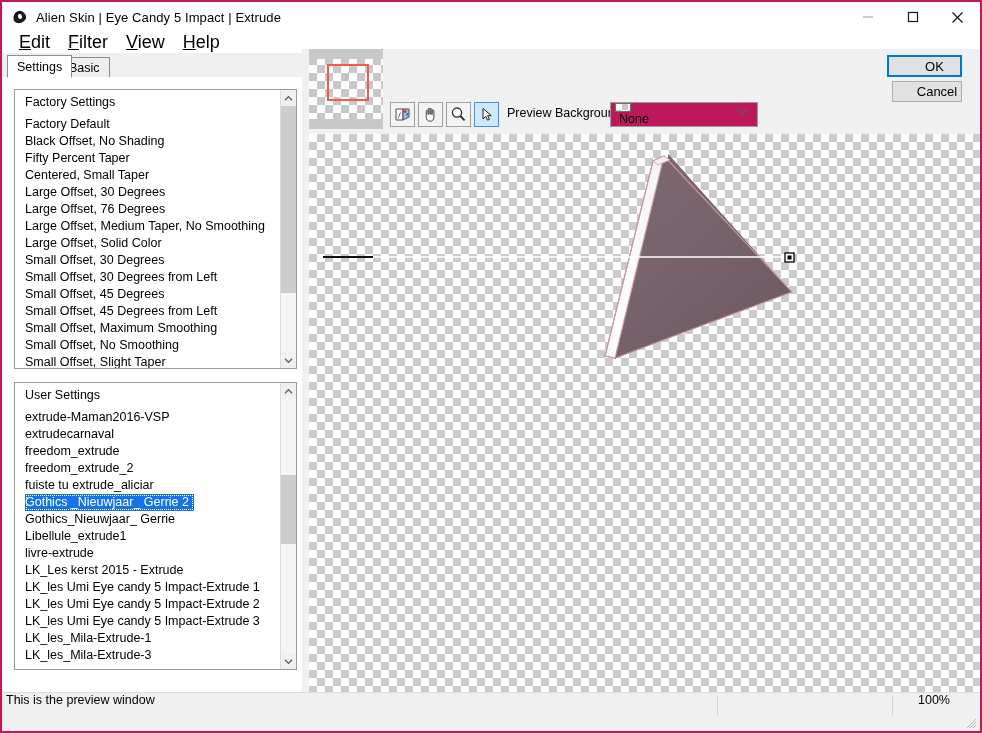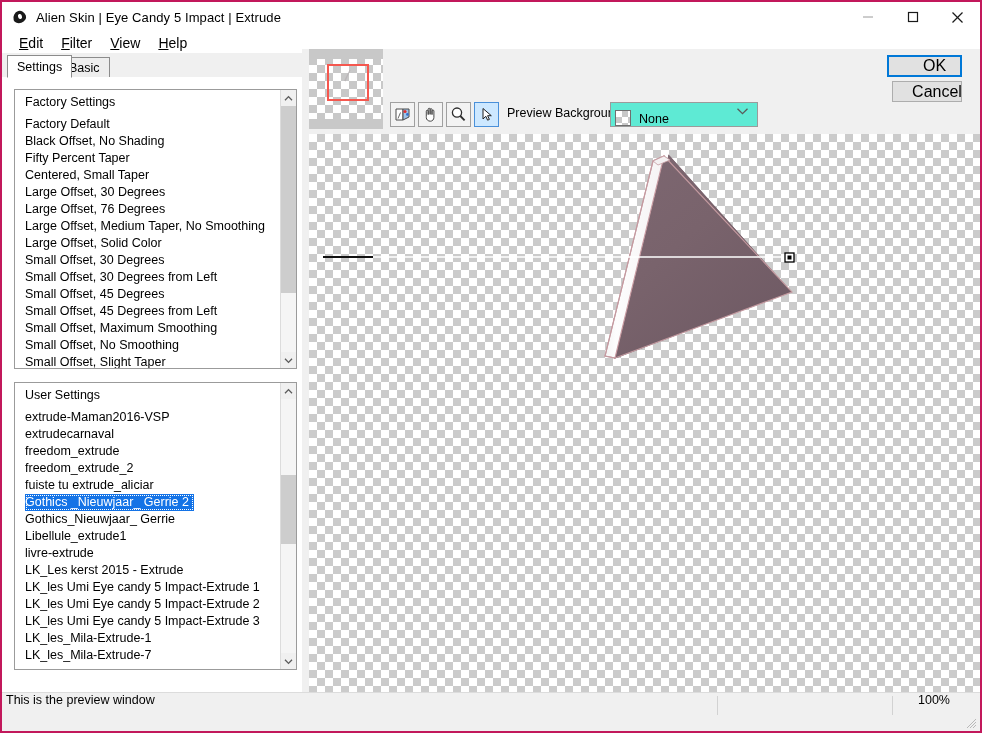--- a/index.html
+++ b/index.html
@@ -82,21 +82,21 @@
     left: 0; top: 30px;
     width: 978px;
     height: 21px;
     background: #ffffff;
     display: flex;
     align-items: center;
     padding-left: 8px;
     box-sizing: border-box;
   }
   .menu-item {
-    font-size: 14px;
+    font-size: 18px;
     color: #000;
     padding: 2px 9px;
     white-space: nowrap;
   }
   .menu-item .acc {
     text-decoration: underline;
   }
 
   
   .tabstrip {
@@ -235,21 +235,21 @@
     left: 0;
     width: 15px;
     background: #cdcdcd;
   }
 
   
   .btn {
     box-sizing: border-box;
     background: #e1e1e1;
     border: 1px solid #adadad;
-    font-size: 16px;
+    font-size: 13px;
     color: #000;
     display: flex;
     align-items: center;
     justify-content: center;
     font-family: "Liberation Sans", sans-serif;
     padding-left: 20px;
   }
 
   #ok-button {
     position: absolute; right: 18px; top: 53px;
@@ -338,23 +338,24 @@
     font-size: 12.5px;
     color: #000;
     white-space: nowrap;
   }
   #preview-background-select {
     position: absolute;
     left: 308px; top: 0px;
     width: 148px; height: 25px;
     box-sizing: border-box;
     border: 1px solid #9b9b9b;
-    background: #5eead4;
-    display: flex;
-    align-items: flex-end;
+    background: #be185d;
+    display: flex;
+    align-items: flex-start;
+    flex-direction: column;
   }
   .pb-swatch {
     width: 16px; height: 16px;
     margin-left: 4px;
     box-sizing: border-box;
     border: 1px solid #6f6f6f;
     background-image:
       linear-gradient(45deg, #c8c8c8 25%, transparent 25%, transparent 75%, #c8c8c8 75%),
       linear-gradient(45deg, #c8c8c8 25%, transparent 25%, transparent 75%, #c8c8c8 75%);
     background-size: 12px 12px;
@@ -530,21 +531,21 @@
           <span class="list-item selected" style="background: rgb(20, 115, 230);">Gothics _Nieuwjaar_ Gerrie 2</span>
         </div>
         <div class="list-item">Gothics_Nieuwjaar_ Gerrie</div>
         <div class="list-item">Libellule_extrude1</div>
         <div class="list-item">livre-extrude</div>
         <div class="list-item">LK_Les kerst 2015 - Extrude</div>
         <div class="list-item">LK_les Umi Eye candy 5 Impact-Extrude 1</div>
         <div class="list-item">LK_les Umi Eye candy 5 Impact-Extrude 2</div>
         <div class="list-item">LK_les Umi Eye candy 5 Impact-Extrude 3</div>
         <div class="list-item">LK_les_Mila-Extrude-1</div>
-        <div class="list-item">LK_les_Mila-Extrude-7</div>
+        <div class="list-item">LK_les_Mila-Extrude-3</div>
       </div>
       <div class="vscroll">
         <div class="sb-arrow up">
           <svg width="9" height="7" viewBox="0 0 9 7">
               <path d="M1 5.2 L4.5 1.6 L8 5.2" fill="none" stroke="#5a5a5a" stroke-width="1.3"></path>
             </svg>
         </div>
         <div class="sb-track">
           <div class="sb-thumb" id="user-thumb" style="top: 76.2px; height: 68.58px;"></div>
         </div>

